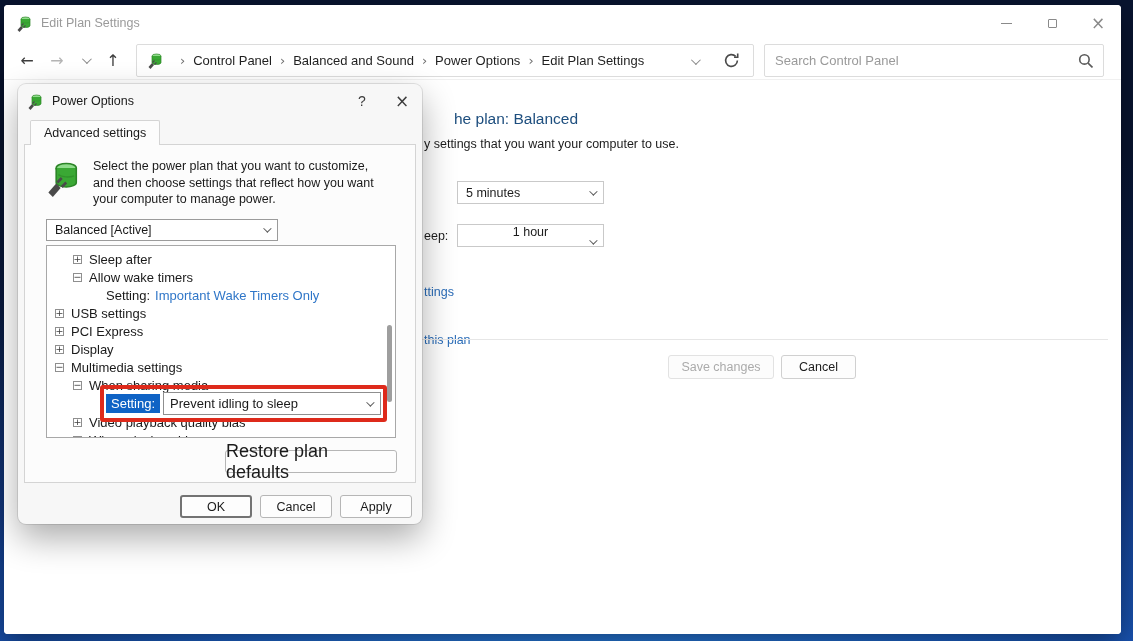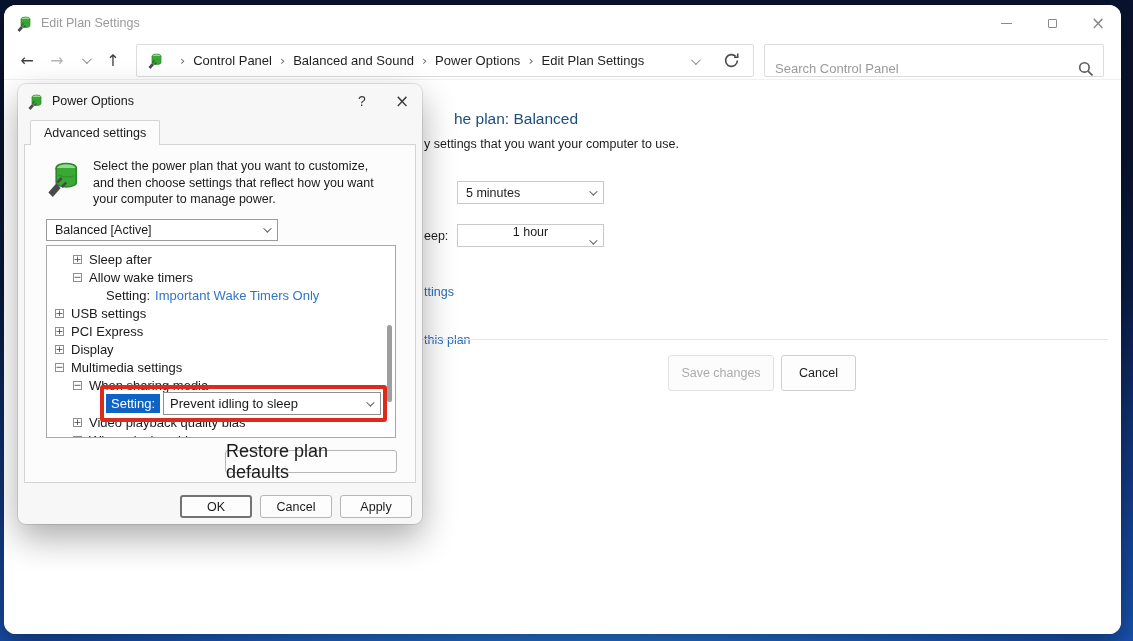--- a/index.html
+++ b/index.html
@@ -7,21 +7,21 @@
   body {
     font-family:"Liberation Sans", sans-serif;
     background: radial-gradient(130% 95% at 52% 112%, #2f8ff0 0%, #1d64cd 28%, #143e8e 52%, #0b1f4a 78%, #081430 100%);
     position:relative;
   }
   .glyphfont { font-family:"DejaVu Sans", sans-serif; }
 
   
   .window {
     position:absolute; left:4px; top:5px; width:1117px; height:629px;
-    background:#fff; border-radius:12px; overflow:hidden;
+    background:#fff; border-radius:4px; overflow:hidden;
     box-shadow:0 10px 30px rgba(0,0,0,.45);
   }
   .titlebar { height:36px; display:flex; align-items:center; background:#fff; }
   .titlebar .app-ic { margin-left:12px; width:17px; height:17px; flex:none; }
   .titlebar .title { margin-left:8px; font-size:12.5px; color:#9a9a9a; }
   .caption-btns { margin-left:auto; display:flex; height:100%; }
   .cap-btn { width:46px; height:100%; display:flex; align-items:center; justify-content:center; color:#8a8a8a; cursor:default; }
   .min-bar { width:11px; height:1px; background:#8a8a8a; }
   .max-box { width:9px; height:9px; border:1px solid #8a8a8a; border-radius:1px; }
   .close-x { font-size:17px; line-height:1; color:#8a8a8a; }
@@ -36,40 +36,40 @@
   .breadcrumb-box {
     margin-left:8px; width:618px; height:33px; border:1px solid #dcdcdc; background:#fff;
     border-radius:2px; display:flex; align-items:center; padding:0 10px; font-size:13px; color:#1f1f1f;
   }
   .bc-ic { width:17px; height:17px; flex:none; margin-right:8px; }
   .bc-sep { color:#6f6f6f; margin:0 8px; font-size:13px; }
   .bc-item { white-space:nowrap; }
   .bc-right { margin-left:auto; display:flex; align-items:center; gap:26px; padding-right:4px; }
   .search-box {
     margin-left:10px; width:340px; height:33px; border:1px solid #dcdcdc; background:#fff;
-    border-radius:2px; display:flex; align-items:flex-end; padding:0 10px;
+    border-radius:2px; display:flex; align-items:flex-end; padding:8px 10px;
   }
   .search-box input { border:none; outline:none; flex:1; font-size:13px; font-family:"Liberation Sans",sans-serif; color:#333; background:transparent; }
   .search-box input::placeholder { color:#9a9a9a; }
 
   
   .page { position:absolute; left:0; top:76px; right:0; bottom:0; background:#fff; }
   .frag { position:absolute; white-space:nowrap; }
   .heading { font-size:15.5px; color:#1d4e7e;padding-left:30px; }
   .subtext { font-size:12.5px; color:#1c1c1c; }
   .plain-label { font-size:12.5px; color:#1c1c1c; }
   .link { font-size:12.5px; color:#2a6cb8; cursor:pointer; }
   .dd {
     position:absolute; width:147px; height:23px; border:1px solid #c9c9c9; background:#fff;
     display:flex; align-items:center; padding:0 8px; font-size:12.5px; color:#1c1c1c;
   }
   .dd .chev { margin-left:auto; width:6px; height:6px; border-color:#5a5a5a; }
   .hr { position:absolute; height:1px; background:#e6e6e6; }
   .pbtn {
-    position:absolute; height:36px; border:1px solid #d0d0d0; background:#fdfdfd; border-radius:3px;
+    position:absolute; height:24px; border:1px solid #d0d0d0; background:#fdfdfd; border-radius:3px;
     font-size:12.5px; color:#1c1c1c; display:flex; align-items:center; justify-content:center; cursor:pointer;
   }
   .pbtn.disabled { color:#ababab; border-color:#e2e2e2; background:#fcfcfc; cursor:default; }
 
   
   .dialog {
     position:absolute; left:18px; top:84px; width:404px; height:440px;
     background:#f7f7f7; border-radius:8px;
     box-shadow:0 14px 34px rgba(0,0,0,.33), 0 0 0 1px rgba(0,0,0,.10);
     z-index:10;

